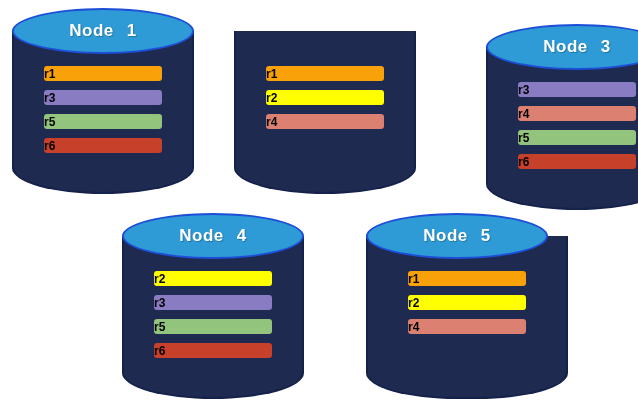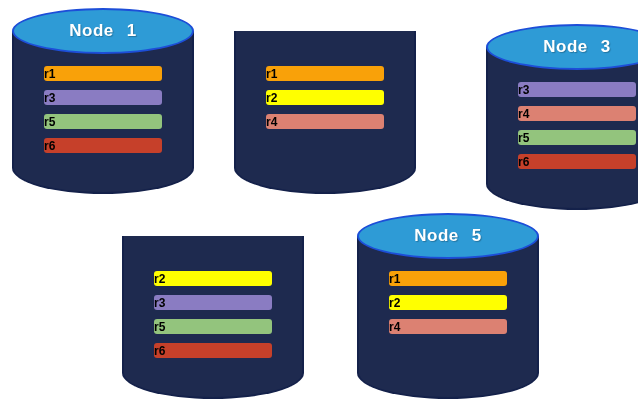--- a/index.html
+++ b/index.html
@@ -63,21 +63,21 @@
   .bar span {
     color: #000000;
     font-size: 12px;
     font-weight: bold;
     line-height: 1;
   }
   .node-1 { left: 12px;  top: 8px; }
   .node-2 { left: 234px; top: 8px; }
   .node-3 { left: 442px; top: 24px; margin-left: 44px; }
   .node-4 { left: 122px; top: 213px; }
-  .node-5 { left: 357px; top: 213px; }
+  .node-5 { left: 366px; top: 213px; padding-left: 20px; }
 </style>
 </head>
 <body>
 
 <div class="canvas">
 
   <div class="cylinder node-1">
     <div class="cyl-body" style="background: rgb(30, 42, 79);"></div>
     <div class="cyl-top" style="background: rgb(46, 155, 214);">
       <span class="node-title">Node 1</span>
@@ -129,20 +129,23 @@
         <span>r5</span>
       </div>
       <div class="bar" style="background: rgb(198, 64, 42);">
         <span>r6</span>
       </div>
     </div>
   </div>
 
   <div class="cylinder node-4">
     <div class="cyl-body" style="background: rgb(30, 42, 79);"></div>
+    <div class="cyl-top" style="background: rgb(46, 155, 214);">
+      <span class="node-title">Node 4</span>
+    </div>
     <div class="bars">
       <div class="bar" style="background: rgb(255, 255, 0);">
         <span>r2</span>
       </div>
       <div class="bar" style="background: rgb(138, 124, 194);">
         <span>r3</span>
       </div>
       <div class="bar" style="background: rgb(147, 196, 125);">
         <span>r5</span>
       </div>

